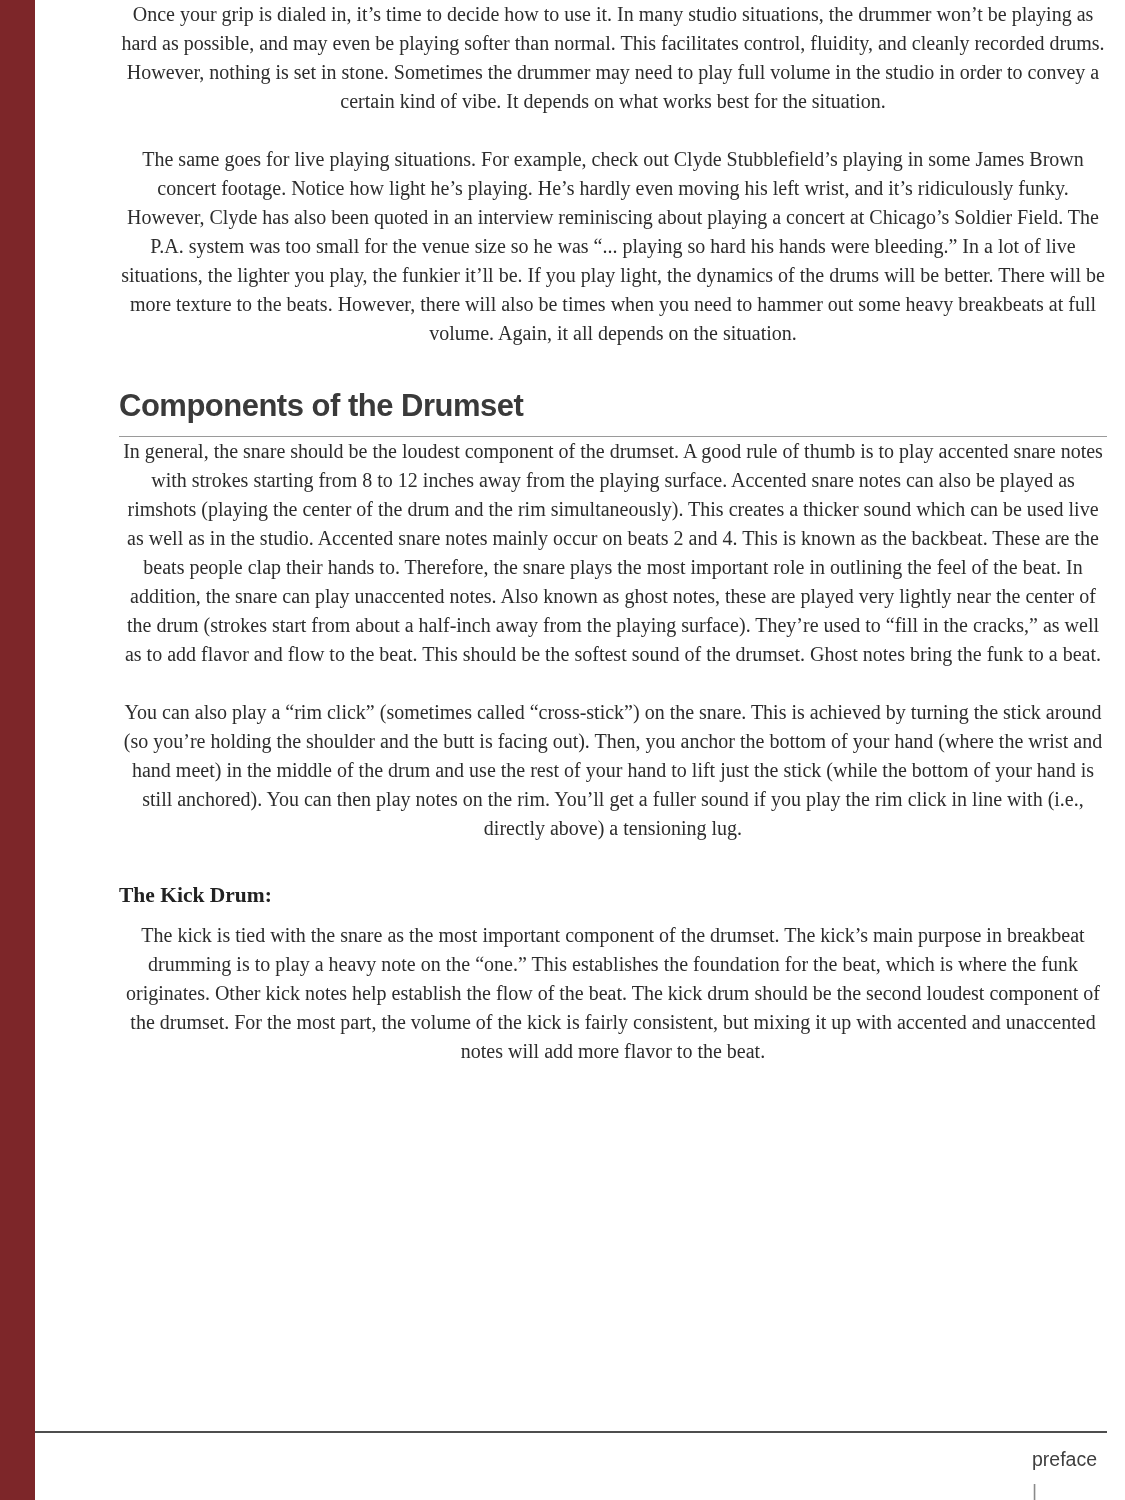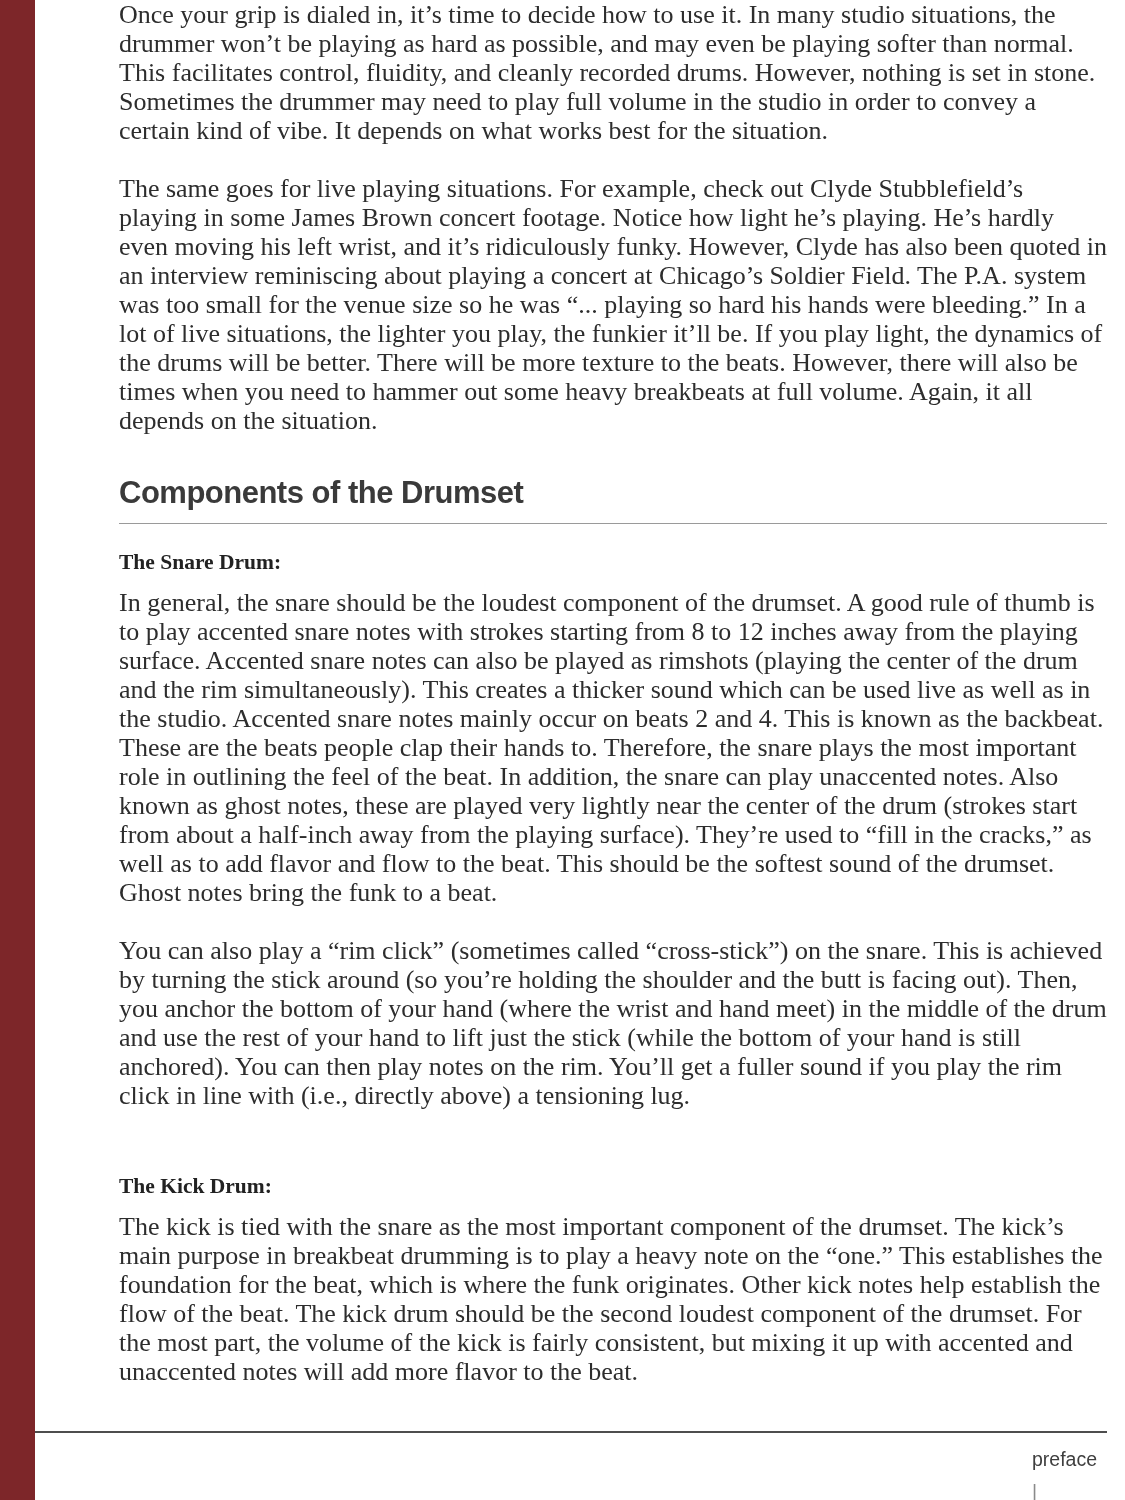--- a/index.html
+++ b/index.html
@@ -16,25 +16,25 @@
     left: 0; top: 0;
     width: 35px; height: 1500px;
   }
   .content {
     position: absolute;
     left: 119px;
     width: 988px;
     top: 0;
   }
   p.body-text {
-    font-size: 26px;
+    font-size: 20px;
     line-height: 29px;
     color: #2d2d2d;
     margin: 0 0 29px 0;
-    text-align: left;
+    text-align: center;
   }
   .intro-1 { margin-top: 126px; }
   .section-heading {
     font-family: Liberation Sans, sans-serif;
     font-weight: bold;
     font-size: 31px;
     letter-spacing: -0.5px;
     color: #3a3a3a;
     margin: 40px 0 0 0;
   }
@@ -42,21 +42,21 @@
     border: none;
     border-top: 1px solid #9a9a9a;
     margin: 12px 0 0 0;
   }
   .subsection-title {
     font-size: 21.5px;
     font-weight: bold;
     color: #222222;
     margin: 26px 0 13px 0;
   }
-  .subsection-title.kick { margin-top: 64px; }
+  .subsection-title.kick { margin-top: 40px; }
   .footer-rule {
     position: absolute;
     left: 35px;
     width: 1072px;
     top: 1431px;
     border: none;
     border-top: 2px solid #4d4d4d;
     margin: 0;
   }
   .footer {
@@ -82,21 +82,20 @@
 <div class="content">
 
   <p class="body-text intro-1">Once your grip is dialed in, it’s time to decide how to use it.  In many studio situations, the drummer won’t be playing as hard as possible, and may even be playing softer than normal.  This facilitates control, fluidity, and cleanly recorded drums.  However, nothing is set in stone.  Sometimes the drummer may need to play full volume in the studio in order to convey a certain kind of vibe.  It depends on what works best for the situation.</p>
 
   <p class="body-text">The same goes for live playing situations.  For example, check out Clyde Stubblefield’s playing in some James Brown concert footage.  Notice how light he’s playing.  He’s hardly even moving his left wrist, and it’s ridiculously funky.  However, Clyde has also been quoted in an interview reminiscing about playing a concert at Chicago’s Soldier Field.  The P.A. system was too small for the venue size so he was “... playing so hard his hands were bleeding.”  In a lot of live situations, the lighter you play, the funkier it’ll be.  If you play light, the dynamics of the drums will be better.  There will be more texture to the beats.  However, there will also be times when you need to hammer out some heavy breakbeats at full volume.  Again, it all depends on the situation.</p>
 
   <h1 class="section-heading">Components of the Drumset</h1>
 
   <hr class="section-rule">
 
-  <h2 class="subsection-title">The Snare Drum:</h2>
 
   <p class="body-text">In general, the snare should be the loudest component of the drumset.  A good rule of thumb is to play accented snare notes with strokes starting from 8 to 12 inches away from the playing surface.  Accented snare notes can also be played as rimshots (playing the center of the drum and the rim simultaneously).  This creates a thicker sound which can be used live as well as in the studio.  Accented snare notes mainly occur on beats 2 and 4.  This is known as the backbeat.  These are the beats people clap their hands to.  Therefore, the snare plays the most important role in outlining the feel of the beat.  In addition, the snare can play unaccented notes.  Also known as ghost notes, these are played very lightly near the center of the drum (strokes start from about a half-inch away from the playing surface).  They’re used to “fill in the cracks,” as well as to add flavor and flow to the beat.  This should be the softest sound of the drumset.  Ghost notes bring the funk to a beat.</p>
 
   <p class="body-text">You can also play a “rim click” (sometimes called “cross-stick”) on the snare.  This is achieved by turning the stick around (so you’re holding the shoulder and the butt is facing out).  Then, you anchor the bottom of your hand (where the wrist and hand meet) in the middle of the drum and use the rest of your hand to lift just the stick (while the bottom of your hand is still anchored).  You can then play notes on the rim.  You’ll get a fuller sound if you play the rim click in line with (i.e., directly above) a tensioning lug.</p>
 
   <h2 class="subsection-title kick">The Kick Drum:</h2>
 
   <p class="body-text">The kick is tied with the snare as the most important component of the drumset.  The kick’s main purpose in breakbeat drumming is to play a heavy note on the “one.”  This establishes the foundation for the beat, which is where the funk originates.  Other kick notes help establish the flow of the beat.  The kick drum should be the second loudest component of the drumset.  For the most part, the volume of the kick is fairly consistent, but mixing it up with accented and unaccented notes will add more flavor to the beat.</p>
 
 </div>

